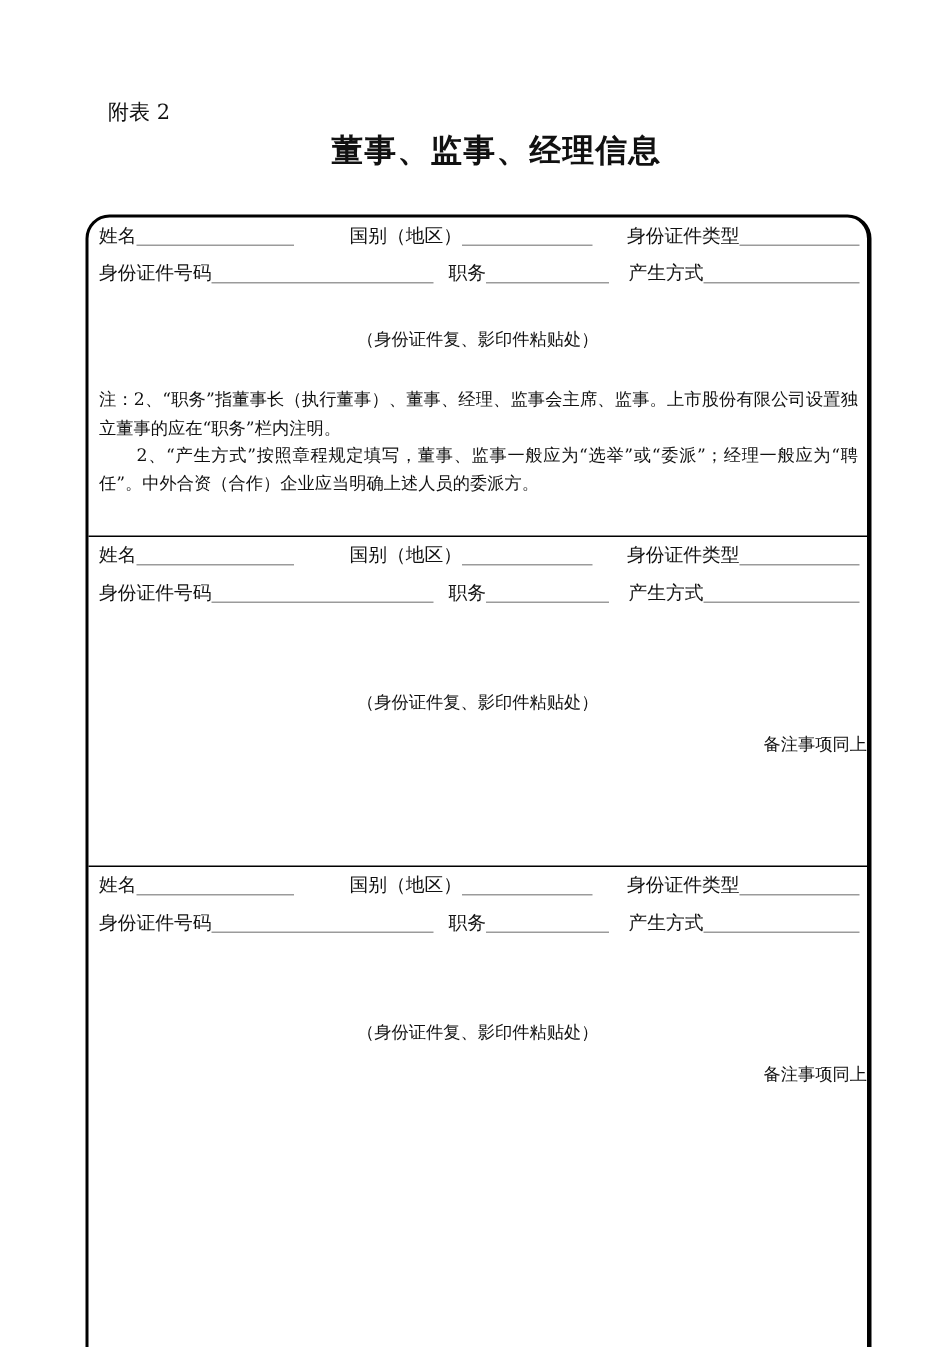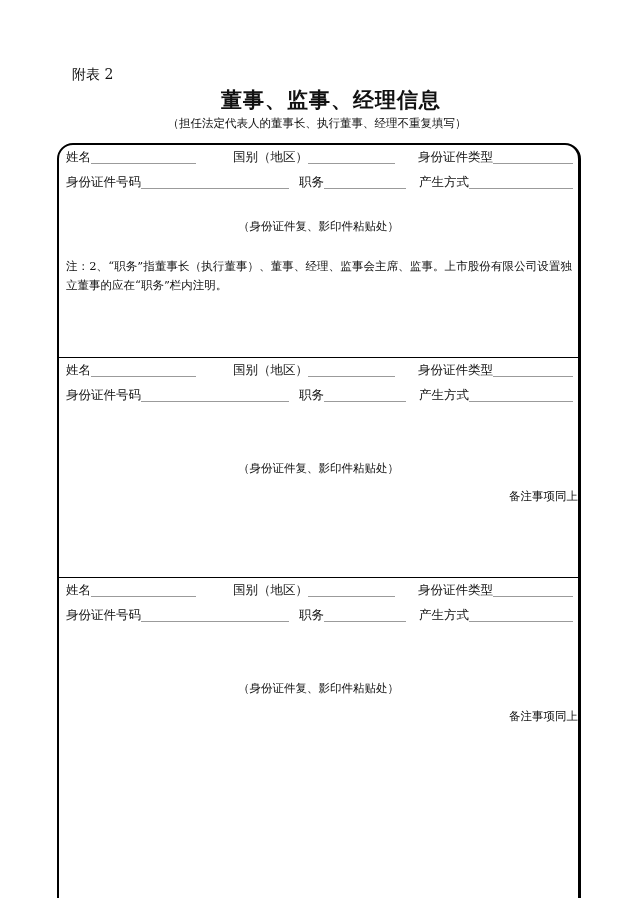--- a/index.html
+++ b/index.html
@@ -96,21 +96,20 @@
     font-family:"DejaVu Sans","Liberation Sans",sans-serif;
   }
 </style>
 </head>
 <body>
 
 <div class="page">
 
   <div class="appendix">附表 2</div>
   <div class="doc-title">董事、监事、经理信息</div>
-  <div class="doc-subtitle">（担任法定代表人的董事长、执行董事、经理不重复填写）</div>
 
   <div class="form-table">
 
     <div class="form-section s1">
       <div class="field-row row1">
         <span>姓名</span>
           <span class="blank b-name"></span>
           <span class="g1"></span>
           <span>国别（地区）</span>
           <span class="blank b-nat"></span>
@@ -124,20 +123,21 @@
           <span class="g3"></span>
           <span>职务</span>
           <span class="blank b-pos"></span>
           <span class="g4"></span>
           <span>产生方式</span>
           <span class="blank b-method"></span>
       </div>
       <div class="paste-note">（身份证件复、影印件粘贴处）</div>
       <div class="notes">
         <p>注：2、“职务”指董事长（执行董事）、董事、经理、监事会主席、监事。上市股份有限公司设置独立董事的应在“职务”栏内注明。</p>
+        <p class="indent">2、“产生方式”按照章程规定填写，董事、监事一般应为“选举”或“委派”；经理一般应为“聘任”。中外合资（合作）企业应当明确上述人员的委派方。</p>
       </div>
     </div>
 
     <div class="form-section s2">
       <div class="field-row row1">
         <span>姓名</span>
           <span class="blank b-name"></span>
           <span class="g1"></span>
           <span>国别（地区）</span>
           <span class="blank b-nat"></span>

